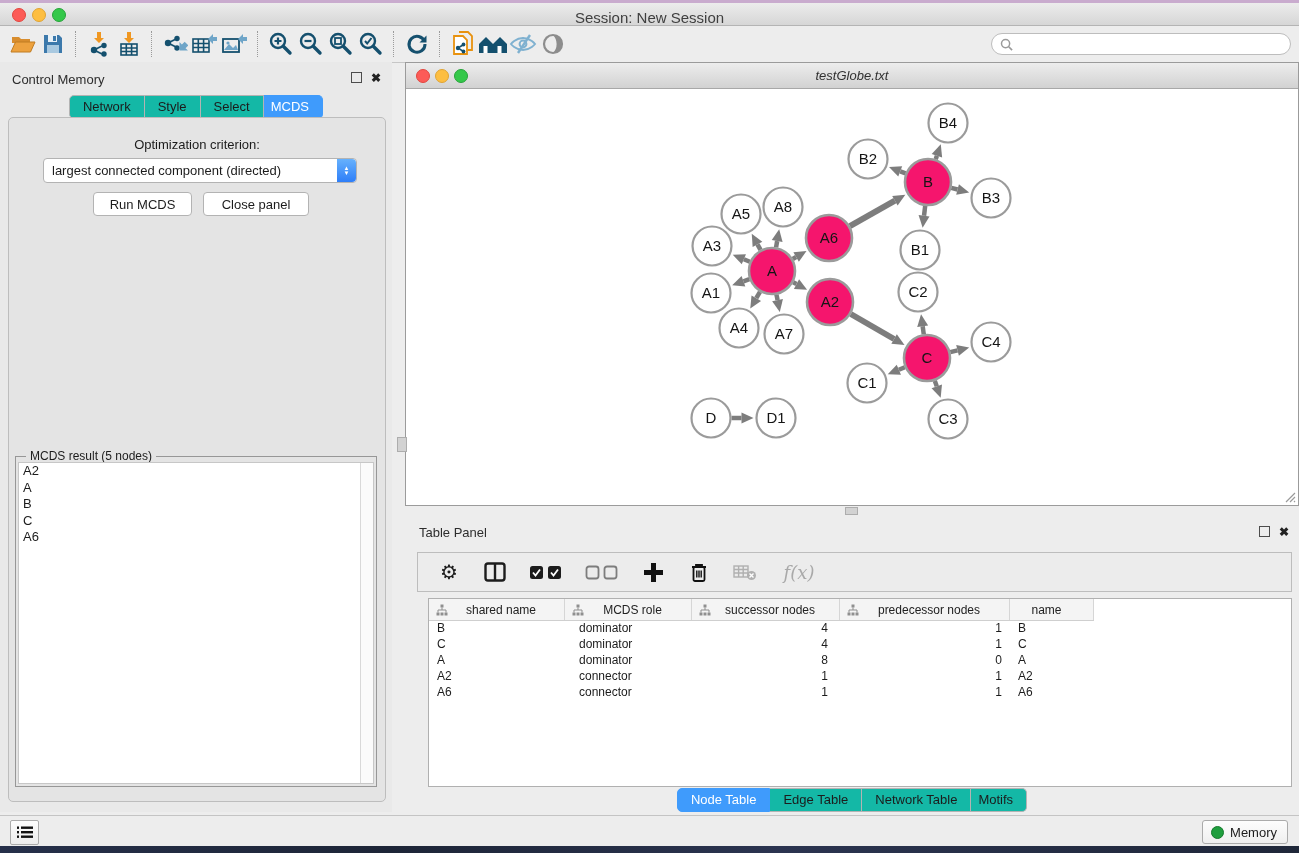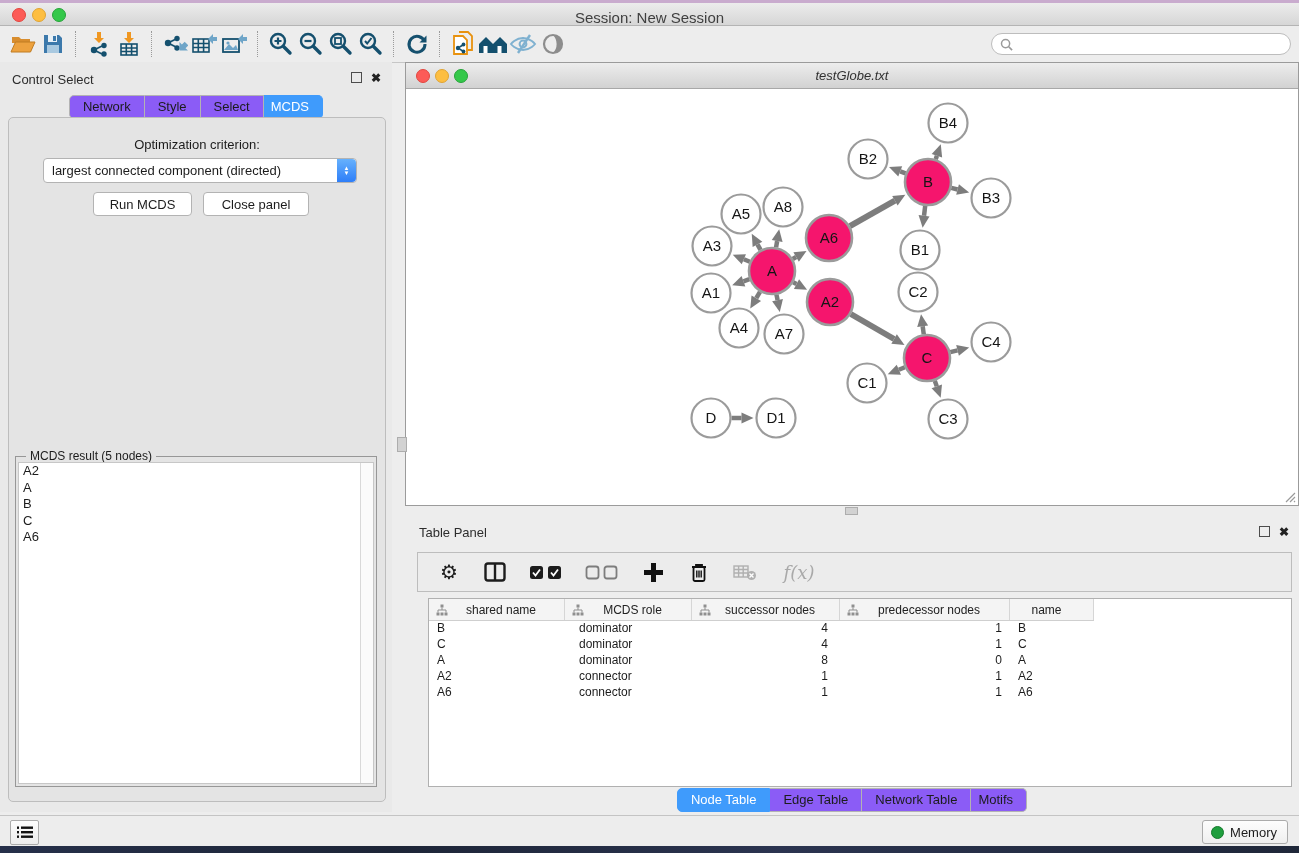--- a/index.html
+++ b/index.html
@@ -30,21 +30,21 @@
   .searchbox{margin-left:auto;width:282px;height:20px;background:#fff;border:1px solid #bdbdbd;
     border-radius:11px;display:flex;align-items:center;padding:0 8px;gap:5px;}
 
   
   .cpanel{top:62px;left:0;width:392px;height:750px;background:#e9e9e9;}
   .cp-title{top:10px;left:12px;font-size:13px;color:#2d2d2d;}
   .wbtns{display:flex;gap:9px;align-items:center;}
   .wbtn-float{width:9px;height:9px;border:1.6px solid #4c4c4c;background:transparent;}
   .wbtn-close{font-size:12px;font-weight:bold;color:#222;line-height:10px;}
   .cp-tabs{top:33px;left:0;right:0;display:flex;justify-content:center;}
-  .seg{font-size:13px;padding:3px 13px 4px 13px;background:#8b5cf6;border:1px solid #b3b3b3;
+  .seg{font-size:13px;padding:3px 13px 4px 13px;background:#14b8a6;border:1px solid #b3b3b3;
        border-left:none;color:#1c1c1c;}
   .seg:first-child{border-left:1px solid #b3b3b3;border-radius:5px 0 0 5px;}
   .seg:last-child{border-radius:0 5px 5px 0;padding-left:7px;}
   .seg.active{background:#3f9bfc;border-color:#3f9bfc;color:#fff;}
   .cp-body{top:55px;left:8px;width:376px;height:683px;background:#e4e4e4;
     border:1px solid #bdbdbd;border-radius:5px;}
   .opt-label{top:19px;left:0;right:0;text-align:center;font-size:13px;}
   .dropdown{top:40px;left:34px;width:312px;height:23px;background:#fff;border:1px solid #b3b3b3;
     border-radius:4px;display:flex;align-items:center;}
   .dd-text{font-size:13px;padding-left:8px;flex:1;}
@@ -242,21 +242,21 @@
   <div class="searchbox">
     <svg width="13" height="13" viewBox="0 0 14 14">
       <circle cx="6" cy="6" r="4.4" fill="none" stroke="#9a9a9a" stroke-width="1.6"></circle>
       <path d="M9.4 9.4L13 13" stroke="#9a9a9a" stroke-width="1.8"></path>
     </svg>
     <span style="font-size:12px;color:#444"></span>
   </div>
 </div>
 
 <div class="abs cpanel">
-  <div class="abs cp-title">Control Select</div>
+  <div class="abs cp-title">Control Memory</div>
   <div class="abs wbtns" style="top:10px;right:11px">
     <div class="wbtn-float"></div>
     <div class="wbtn-close">✖</div>
   </div>
   <div class="abs cp-tabs">
       <div class="seg">Network</div>
       <div class="seg">Style</div>
       <div class="seg">Select</div>
       <div class="seg active">MCDS</div>
     </div>

